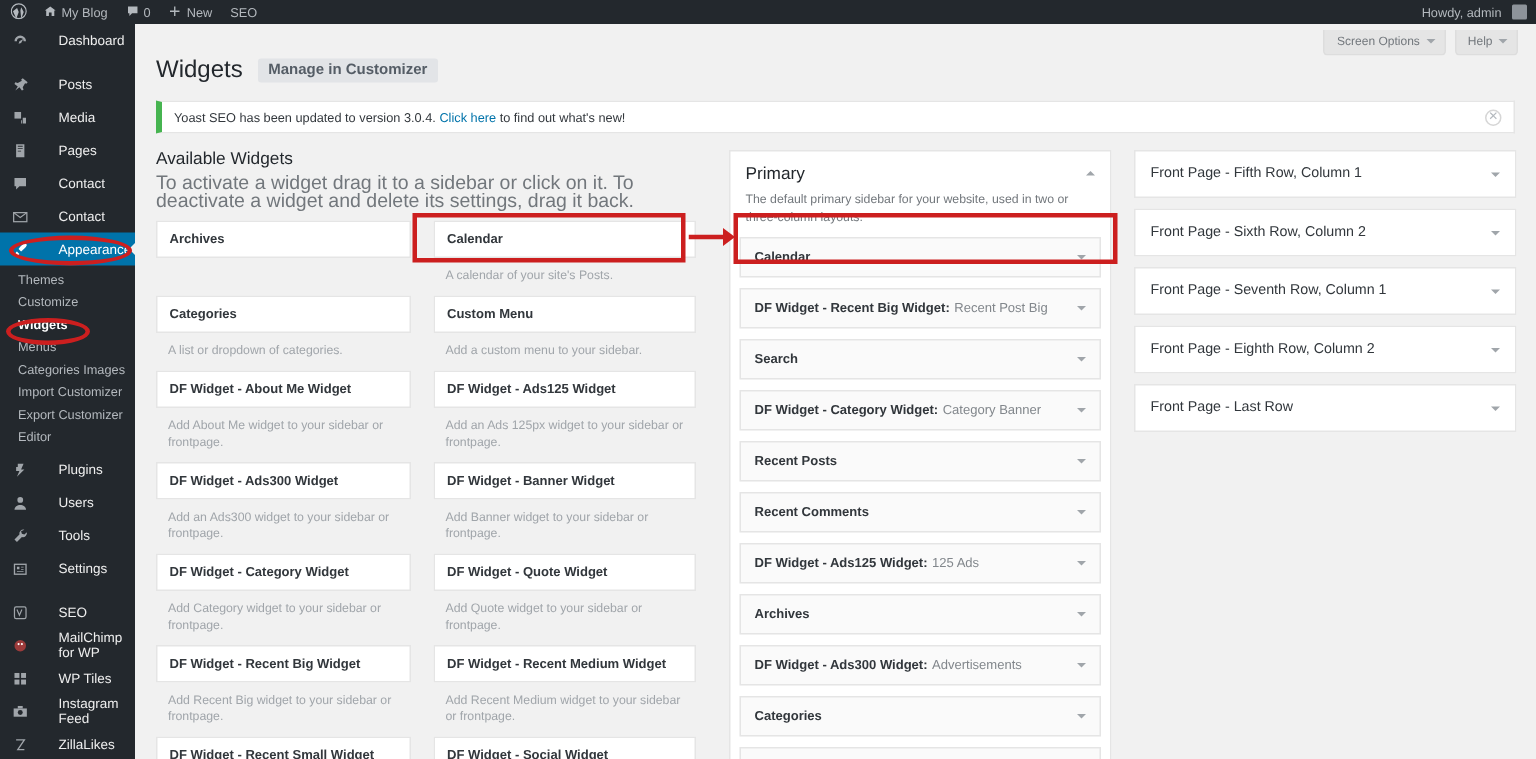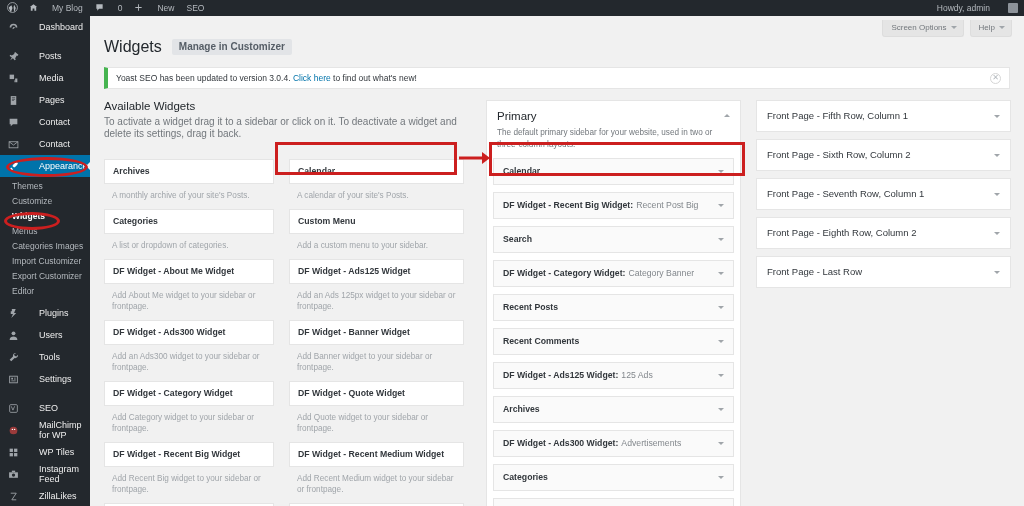--- a/index.html
+++ b/index.html
@@ -11,21 +11,21 @@
   }
 
   
   #adminbar {
     position: absolute; top: 0; left: 0; width: 1024px; height: 16px;
     background: #23282d; color: #b4b9be;
     display: flex; align-items: center;
     font-size: 8.5px; z-index: 50;
   }
   .ab-item {
-    display: flex; align-items: center; gap: 14px;
+    display: flex; align-items: center; gap: 3px;
     padding: 0 6px; height: 16px; color: #b4b9be; white-space: nowrap; text-align: right;
   }
   .ab-item.logo { padding-left: 7px; padding-right: 5px; }
   #adminbar .spacer { flex: 1; }
   .ab-avatar {
     width: 10px; height: 10px; background: #8d939a;
     border-radius: 1px; margin-left: 4px;
     display: inline-block;
   }
   .wp-logo-c { width: 11px; height: 11px; }
@@ -121,21 +121,21 @@
   }
 
   
   .cols { position: absolute; top: 84px; left: 0; width: 934px; height: 406px; }
 
   .col-available { position: absolute; left: 14px; top: 0; width: 360px; }
   .col-primary   { position: absolute; left: 396px; top: 0; width: 255px; }
   .col-front     { position: absolute; left: 666px; top: 0; width: 255px; }
 
   .section-title { font-size: 11.5px; color: #23282d; font-weight: normal; margin-bottom: 4px; }
-  .section-desc { font-size: 10px; color: #72777c; line-height: 11.5px; margin-bottom: 20px; }
+  .section-desc { font-size: 13px; color: #72777c; line-height: 11.5px; margin-bottom: 8px; }
 
   .widget-grid { display: flex; flex-wrap: wrap; }
   .wgt { width: 50%; padding-right: 10px; margin-bottom: 8px; }
   .wgt:nth-child(even) { padding-right: 0; padding-left: 5px; }
   .wgt-top {
     background: #fff; border: 1px solid #e5e5e5;
     padding: 6px 8px; font-size: 8.7px; font-weight: bold; color: #32373c;
     line-height: 11px;
   }
   .wgt-desc { font-size: 8.2px; color: #a0a5aa; line-height: 11px; padding: 6px 8px 0 8px; }
@@ -422,21 +422,20 @@
   </div>
 
   <div class="cols">
 
     <div class="col-available">
       <div class="section-title">Available Widgets</div>
       <div class="section-desc">To activate a widget drag it to a sidebar or click on it. To deactivate a widget and delete its settings, drag it back.</div>
       <div class="widget-grid">
         <div class="wgt">
           <div class="wgt-top">Archives</div>
-          <div class="wgt-desc">A monthly archive of your site's Posts.</div>
         </div>
         <div class="wgt">
           <div class="wgt-top">Calendar</div>
           <div class="wgt-desc">A calendar of your site's Posts.</div>
         </div>
         <div class="wgt">
           <div class="wgt-top">Categories</div>
           <div class="wgt-desc">A list or dropdown of categories.</div>
         </div>
         <div class="wgt">

